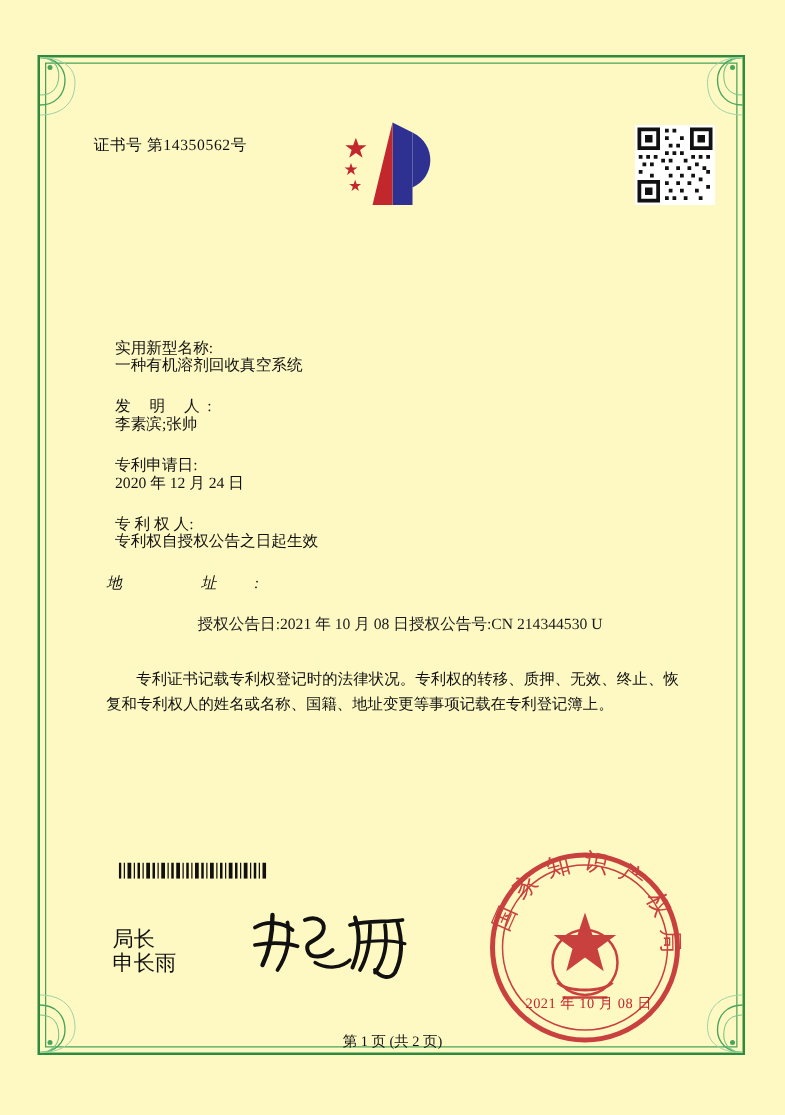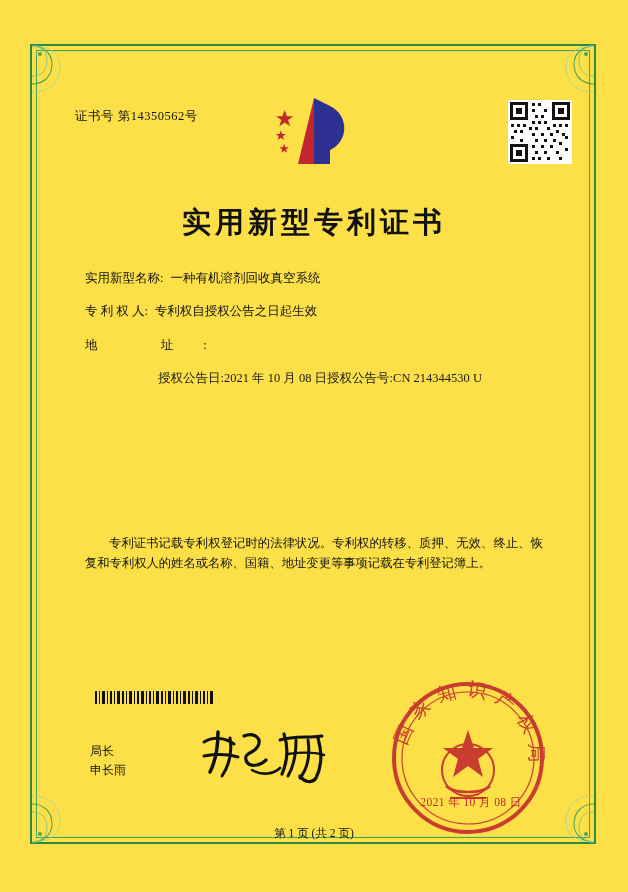--- a/index.html
+++ b/index.html
@@ -14,21 +14,21 @@
     color: #1a1a1a;
     position: relative;
     overflow: hidden;
   }
 
   .page {
     position: absolute;
     left: 0; top: 0;
     width: 628px;
     height: 892px;
-    background: #fde047;
+    background: #fef9c3;
   }
 
   
   .border-outer {
     position: absolute;
     left: 30px; top: 44px;
     width: 566px; height: 800px;
     border: 2px solid #2e8b3e;
     box-sizing: border-box;
   }
@@ -90,30 +90,31 @@
     left: 85px; top: 272px;
     width: 470px;
     font-size: 12.5px;
     line-height: 1.1;
   }
   .row {
     display: flex;
     align-items: baseline;
     margin-bottom: 19.5px;
     white-space: nowrap;
+    flex-direction: column;
   }
   .row .lbl {
     color: #111;
     flex: 0 0 auto;
   }
   .row .val {
     color: #111;
     margin-left: 7px;
   }
-  .lbl-spaced3 { letter-spacing: 30px; }
+  .lbl-spaced3 { letter-spacing: 30px; font-style: italic; }
   .lbl-spaced4 { letter-spacing: 6px; }
 
   .row2 {
     display: flex;
     margin-bottom: 19px;
     white-space: nowrap;
     justify-content: center;
   }
   .row2 .grp { display: flex; align-items: baseline; }
   .row2 .grp.second { }
@@ -137,21 +138,21 @@
   .barcode {
     position: absolute;
     left: 95px; top: 690px;
     width: 118px; height: 13px;
   }
 
   
   .sig-label {
     position: absolute;
     left: 90px; top: 742px;
-    font-size: 12px;
+    font-size: 17px;
     line-height: 19px;
     color: #111;
   }
   .sig-script {
     position: absolute;
     left: 196px; top: 726px;
     width: 150px; height: 60px;
   }
 
   
@@ -300,26 +301,33 @@
           <rect x="48" y="51" width="3" height="3"></rect>
           <rect x="57" y="48" width="3" height="3"></rect>
         <rect x="24" y="57" width="3" height="3"></rect>
           <rect x="30" y="57" width="3" height="3"></rect>
           <rect x="39" y="57" width="3" height="3"></rect>
           <rect x="51" y="57" width="3" height="3"></rect>
       </g>
     </svg>
   </div>
 
-  <div class="title">实用新型专利证书</div>
 
   <div class="fields">
     <div class="row">
       <span class="lbl">实用新型名称:</span>
       <span class="val">一种有机溶剂回收真空系统</span>
+    </div>
+    <div class="row">
+      <span class="lbl lbl-spaced4">发 明 人:</span>
+      <span class="val">李素滨;张帅</span>
+    </div>
+    <div class="row">
+      <span class="lbl">专利申请日:</span>
+      <span class="val">2020 年 12 月 24 日</span>
     </div>
     <div class="row">
       <span class="lbl">专 利 权 人:</span>
       <span class="val">专利权自授权公告之日起生效</span>
     </div>
     <div class="row">
       <span class="lbl lbl-spaced3">地 址:</span>
     </div>
     <div class="row2">
       <span class="grp">

